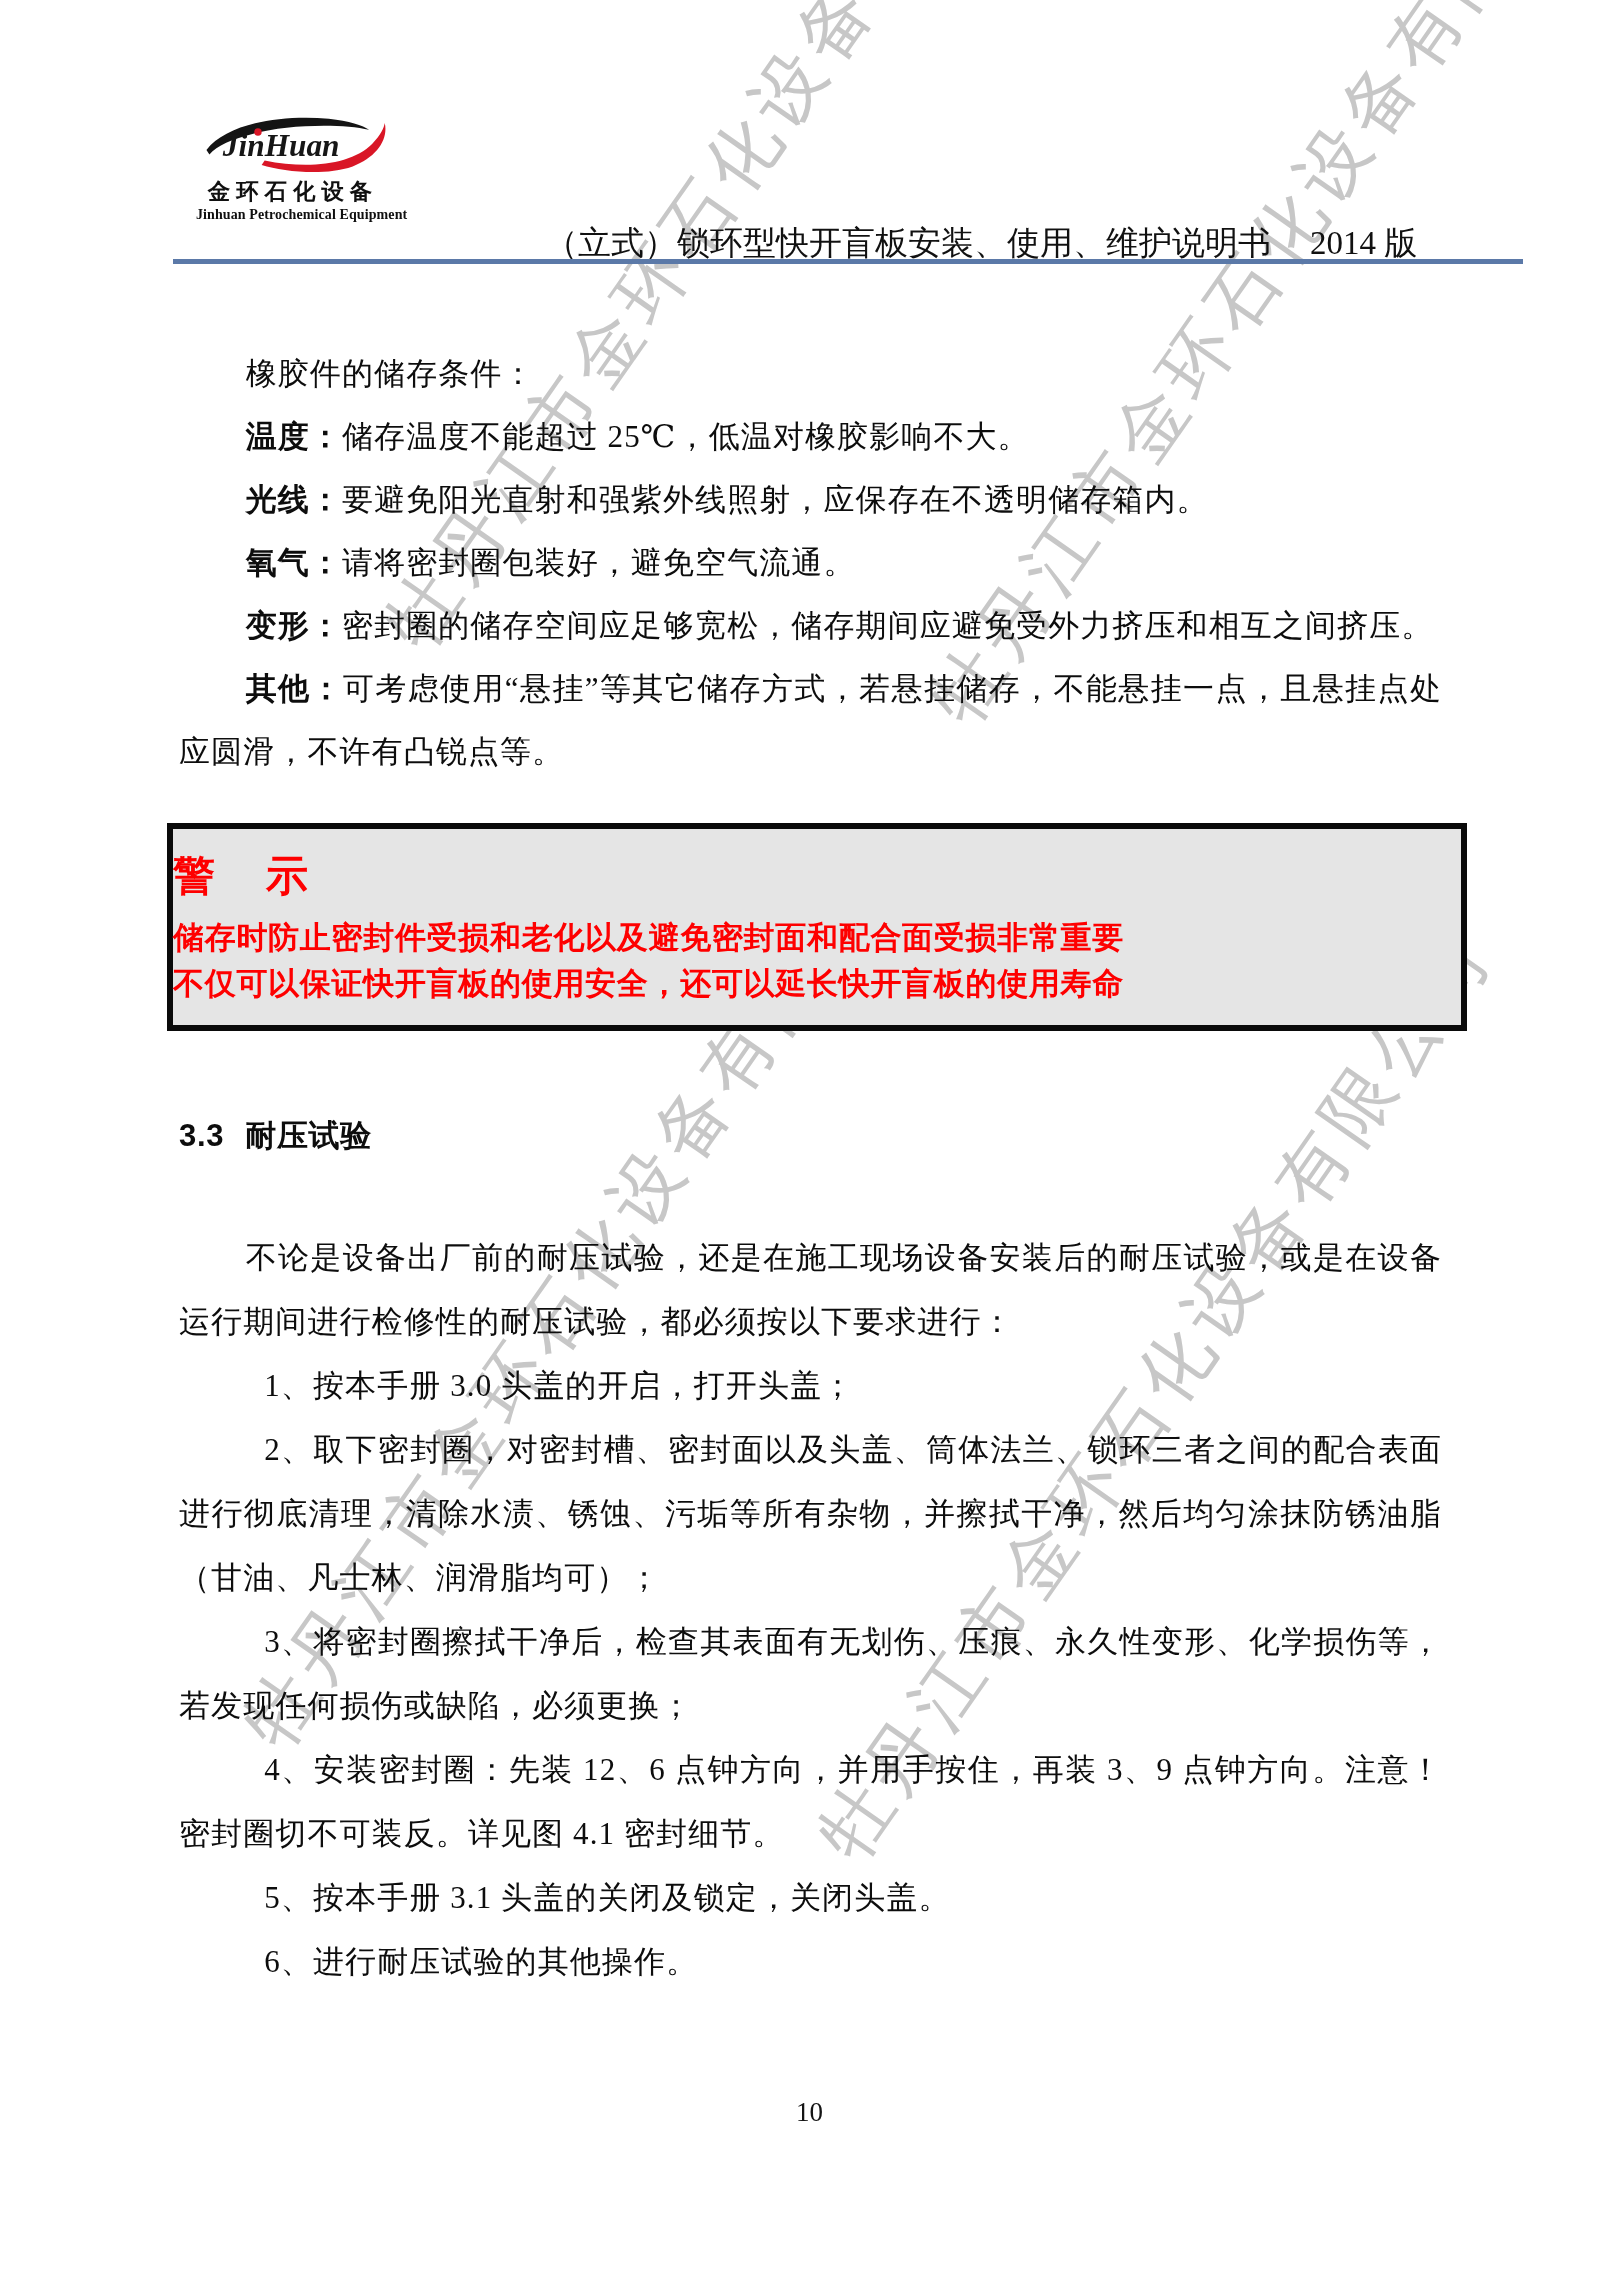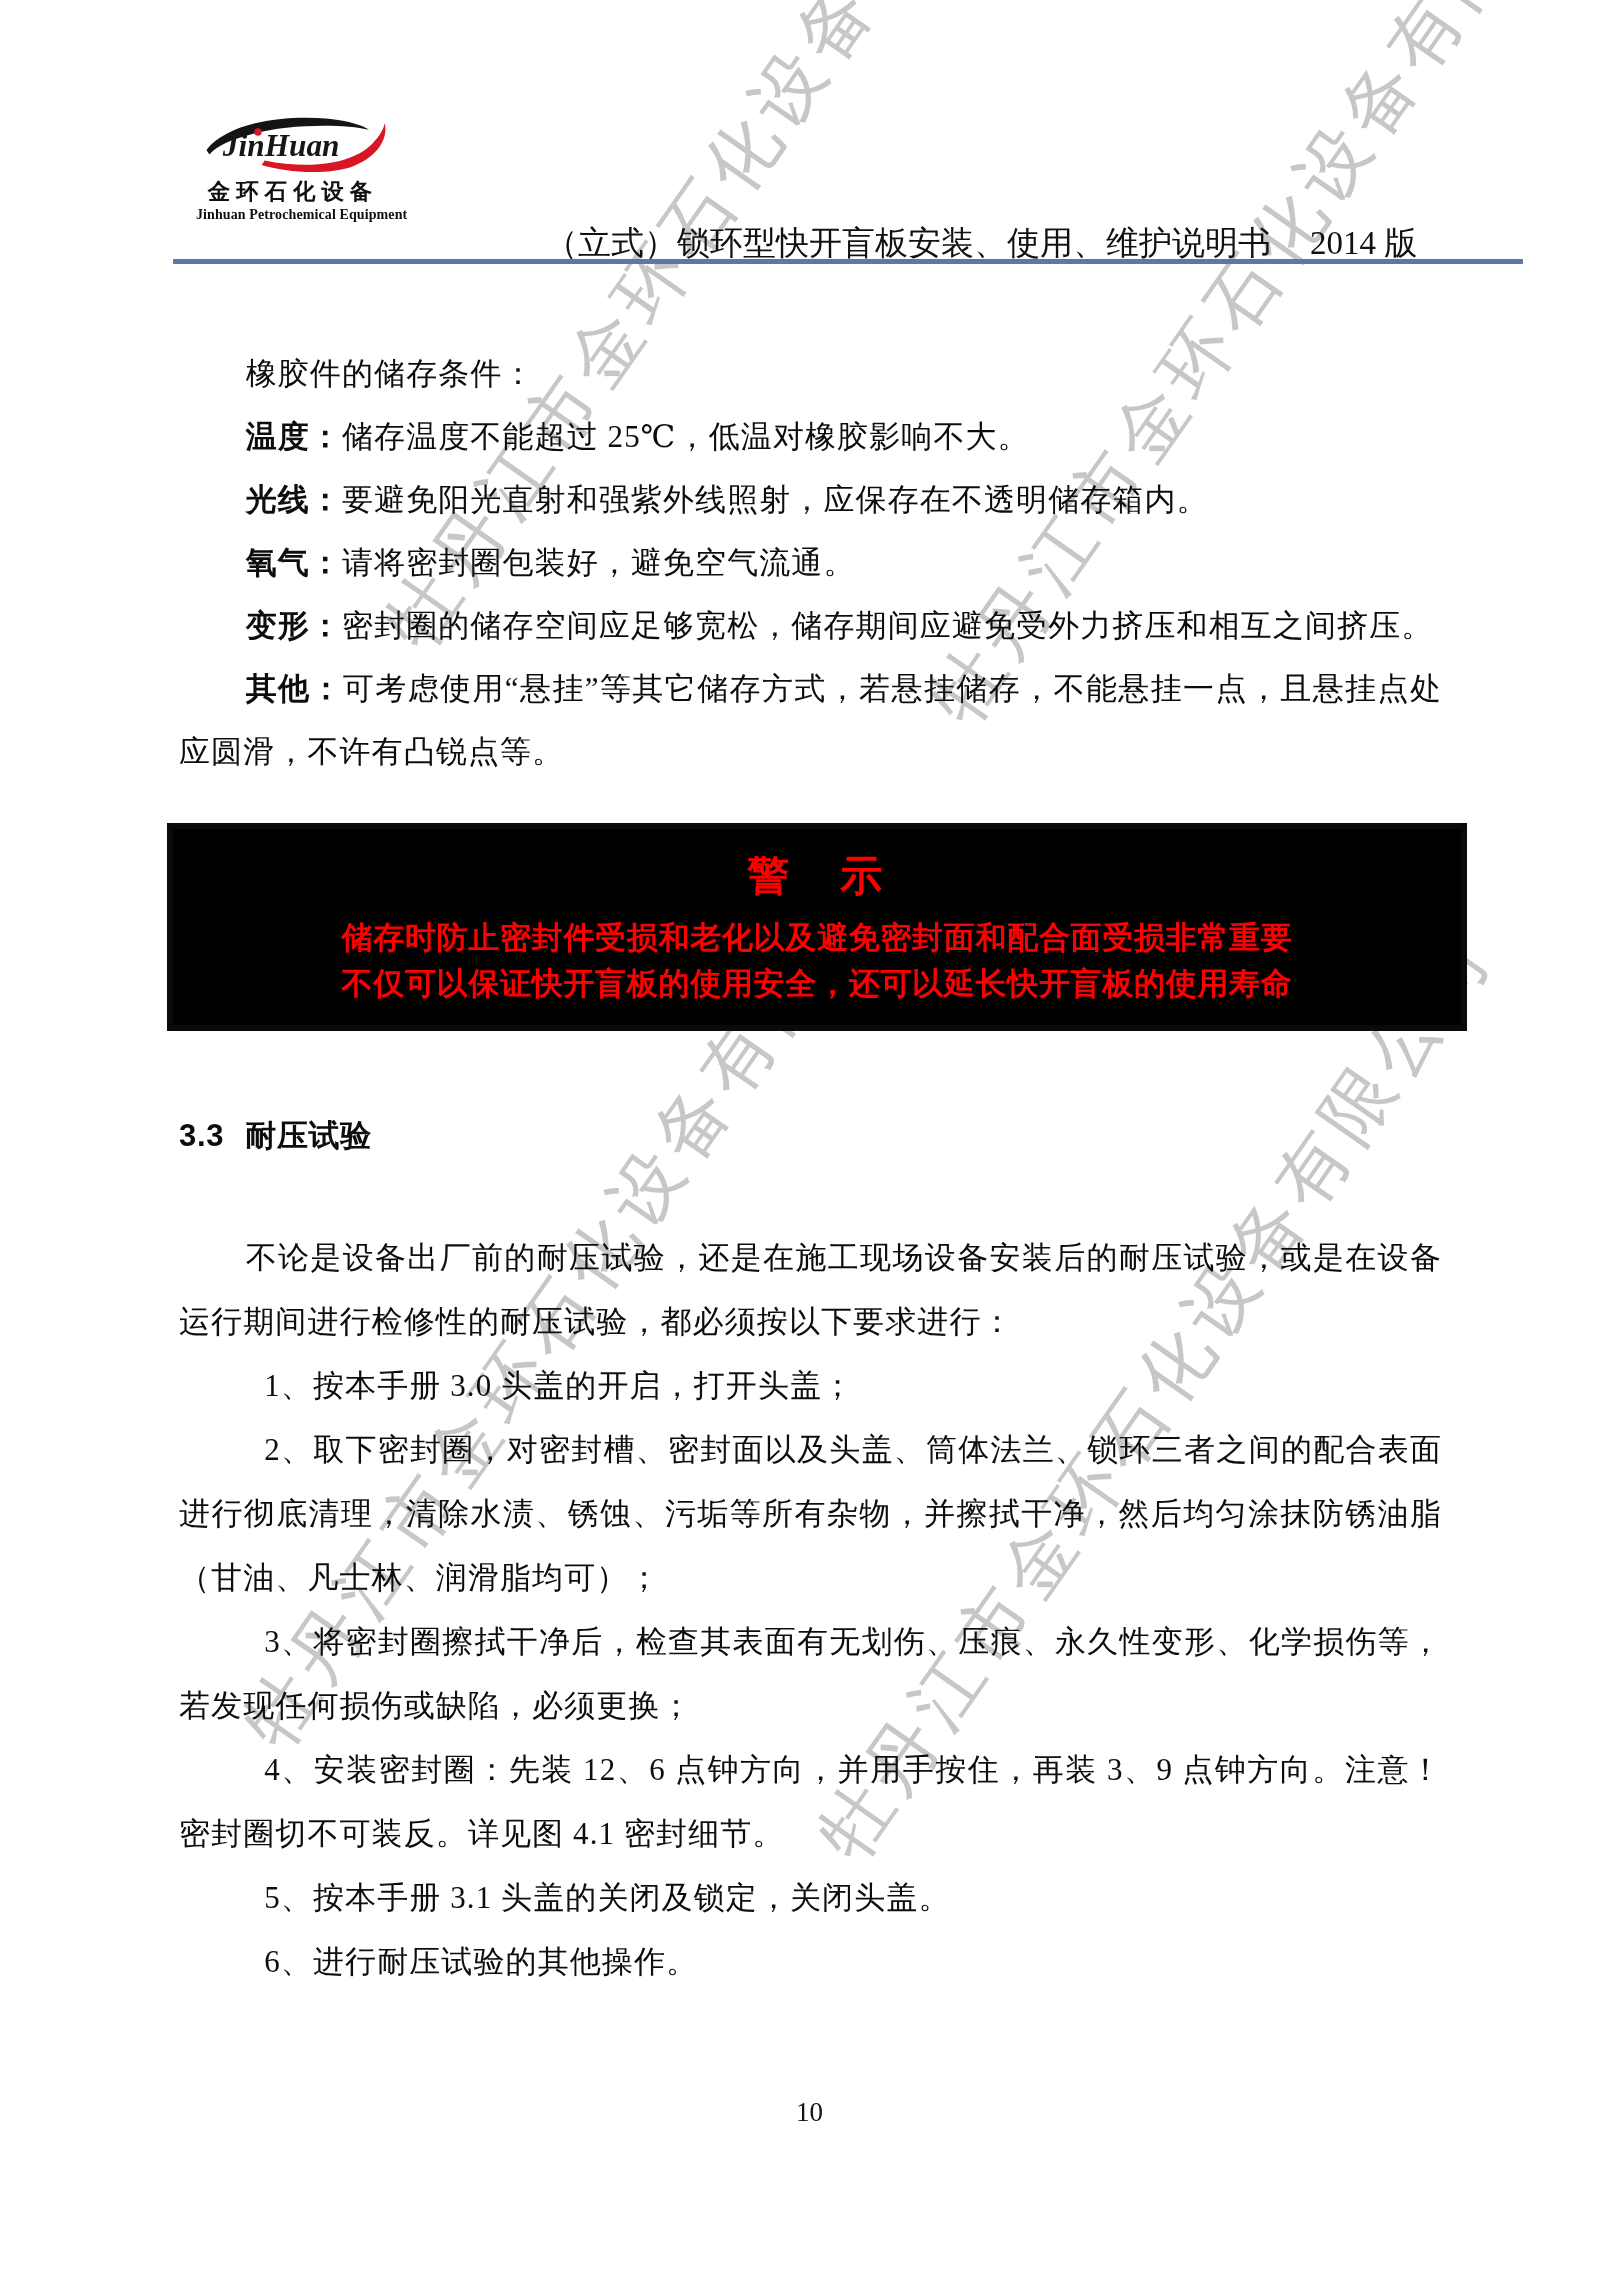--- a/index.html
+++ b/index.html
@@ -91,23 +91,23 @@
   .body-text p { margin: 0; text-indent: 2.15em; }
   .cond-label { font-weight: bold; }
 
   
   .warning-box {
     position: absolute;
     left: 167px; top: 823px;
     width: 1300px; height: 208px;
     box-sizing: border-box;
     border: 6px solid #0a0a0a;
-    background: #000000;
+    background: #e5e5e5;
     z-index: 3;
-    text-align: center;
+    text-align: left;
     font-family: "Liberation Sans", "DejaVu Sans", sans-serif;
   }
   .warning-title {
     margin-top: 19.4px;
     font-size: 42px;
     font-weight: bold;
     color: #fe0000;
     letter-spacing: 4.5px;
   }
   .warning-line {

